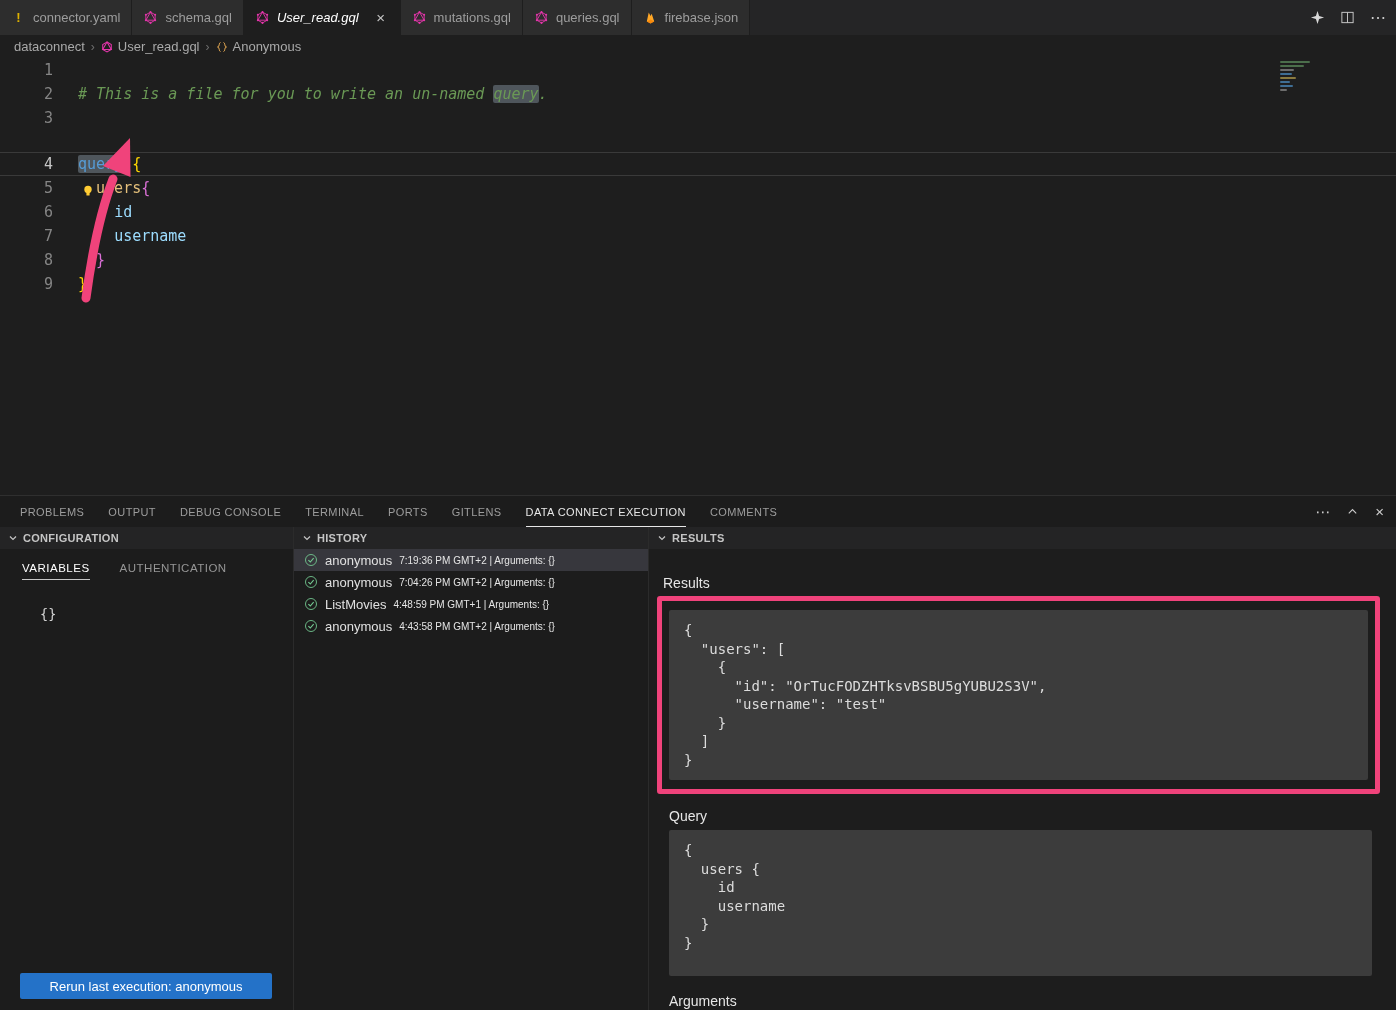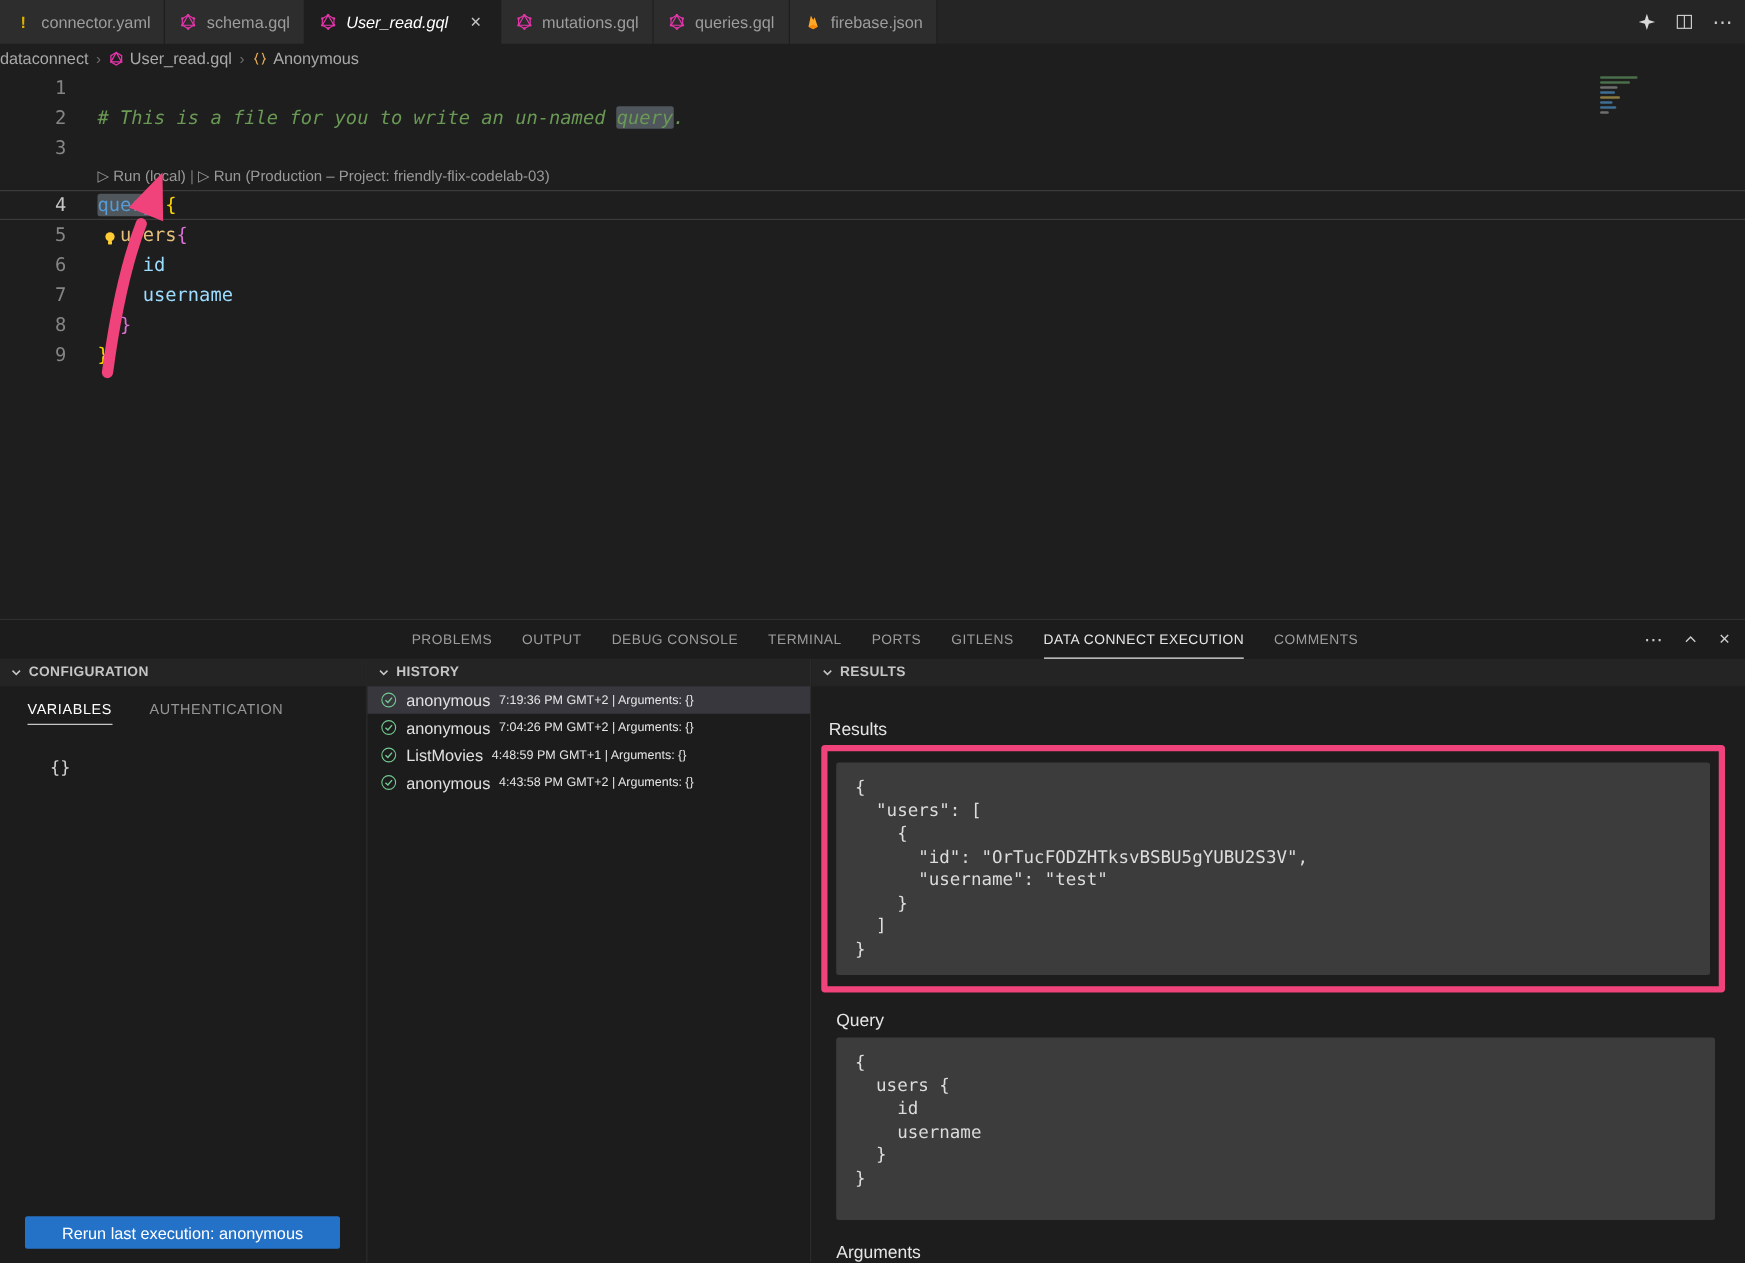--- a/index.html
+++ b/index.html
@@ -15,21 +15,21 @@
          border-right: 1px solid #1e1e1e; color: #9d9d9d; font-size: 13px; cursor: pointer; white-space: nowrap; }
   .tab.active { background: #1e1e1e; color: #ffffff; }
   .tab.active .tab-label { font-style: italic; }
   .tab-close { margin-left: 7px; color: #c5c5c5; font-size: 15px; width: 16px; text-align: center; border-radius: 3px; cursor: pointer; }
   .tab-icon { width: 15px; height: 15px; display: inline-flex; align-items: center; justify-content: center; }
   .warning-glyph { color: #ddb100; font-weight: bold; font-size: 13px; font-style: normal; }
   .tabbar-actions { position: absolute; right: 10px; top: 0; height: 35px; display: flex; align-items: center; gap: 15px; color: #cccccc; }
   .tabbar-actions .action { cursor: pointer; display: inline-flex; align-items: center; font-size: 16px; }
 
   
-  .breadcrumb { height: 23px; display: flex; align-items: center; gap: 6px; font-size: 13px; color: #a9a9a9; background: #1e1e1e; }
+  .breadcrumb { height: 23px; display: flex; align-items: center; gap: 6px; padding-left: 14px; font-size: 13px; color: #a9a9a9; background: #1e1e1e; }
   .crumb { display: inline-flex; align-items: center; gap: 5px; cursor: pointer; }
   .crumb-sep { color: #6e6e6e; font-size: 12px; }
 
   
   .editor { position: relative; height: 437px; background: #1e1e1e; font-family: "DejaVu Sans Mono", monospace; }
   .code-row { display: flex; height: 24px; line-height: 24px; font-size: 15px; position: relative; }
   .code-row.current { box-shadow: inset 0 1px 0 0 #3a3a3a, inset 0 -1px 0 0 #3a3a3a; }
   .gutter { width: 66px; min-width: 66px; text-align: right; padding-right: 13px; color: #858585; }
   .code-row.current .gutter { color: #c6c6c6; }
   .code-text { padding-left: 12px; white-space: pre; }
@@ -45,21 +45,21 @@
   .codelens-text { padding-left: 12px; color: #999999; }
   .codelens-link { cursor: pointer; color: #999999; }
   .codelens-sep { color: #777777; }
   .bulb { position: absolute; left: 81px; top: 5px; width: 14px; height: 14px; cursor: pointer; z-index: 3; }
   .minimap { position: absolute; top: 3px; right: 82px; width: 34px; }
   .minimap .mm-bar { height: 2px; margin-bottom: 2px; border-radius: 1px; }
   .arrow-overlay { position: absolute; left: 0; top: 0; width: 100%; height: 100%; pointer-events: none; z-index: 20; overflow: visible; }
 
   
   .panel { height: 515px; background: #1c1c1c; border-top: 1px solid #2f2f2f; position: relative; overflow: hidden; }
-  .panel-tabs { height: 31px; display: flex; align-items: stretch; padding-left: 20px; gap: 24px; position: relative; justify-content: center; }
+  .panel-tabs { height: 31px; display: flex; align-items: stretch; padding-left: 20px; gap: 24px; position: relative; }
   .panel-tab { font-size: 11px; letter-spacing: 0.4px; color: #9d9d9d; cursor: pointer; display: flex; align-items: center; white-space: nowrap; }
   .panel-tab.active { color: #e7e7e7; box-shadow: inset 0 -1px 0 #e7e7e7; }
   .panel-actions { position: absolute; right: 12px; top: 0; height: 31px; display: flex; gap: 16px; align-items: center; color: #cccccc; }
   .panel-actions .action { cursor: pointer; font-size: 15px; display: inline-flex; align-items: center; }
 
   .panel-columns { display: flex; height: 484px; }
   .col-header { height: 22px; display: flex; align-items: center; gap: 5px; padding-left: 8px;
                 font-size: 11px; font-weight: 700; color: #c5c5c5; background: #242425; letter-spacing: 0.3px; }
   .chev { display: inline-flex; }
 
@@ -236,21 +236,20 @@
       </div>
       <div class="code-row">
         <span class="gutter">2</span>
         <span class="code-text"><span class="comment"># This is a file for you to write an un-named </span><span class="comment hl">query</span><span class="comment">.</span></span>
       </div>
       <div class="code-row">
         <span class="gutter">3</span>
       </div>
       <div class="codelens-row">
         <span class="gutter"></span>
-        <span class="codelens-text"><span class="codelens-link">▷ Run (local)</span><span class="codelens-sep"> | </span><span class="codelens-link">▷ Run (Production – Project: friendly-flix-codelab-03)</span></span>
       </div>
       <div class="code-row current">
         <span class="gutter">4</span>
         <span class="code-text"><span class="keyword hl">query</span><span class="plain"> </span><span class="b1">{</span></span>
       </div>
       <div class="code-row">
         <span class="bulb"><svg width="14" height="14" viewBox="0 0 14 14">
             <circle cx="7" cy="5.4" r="3.7" fill="#FFCC33"></circle>
             <rect x="5.4" y="8.8" width="3.2" height="2.8" rx="0.6" fill="#FFCC33"></rect>
           </svg></span>

